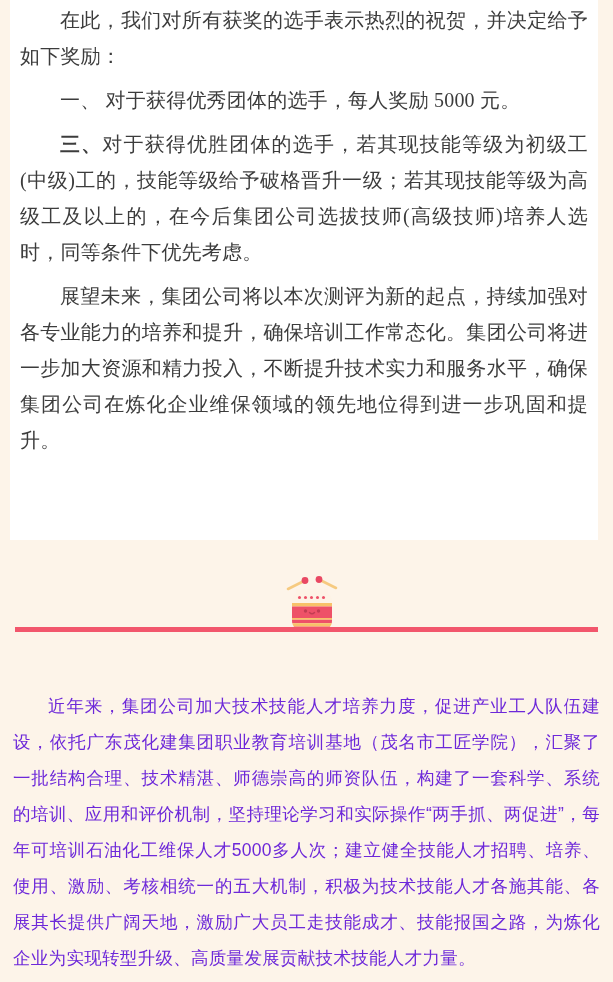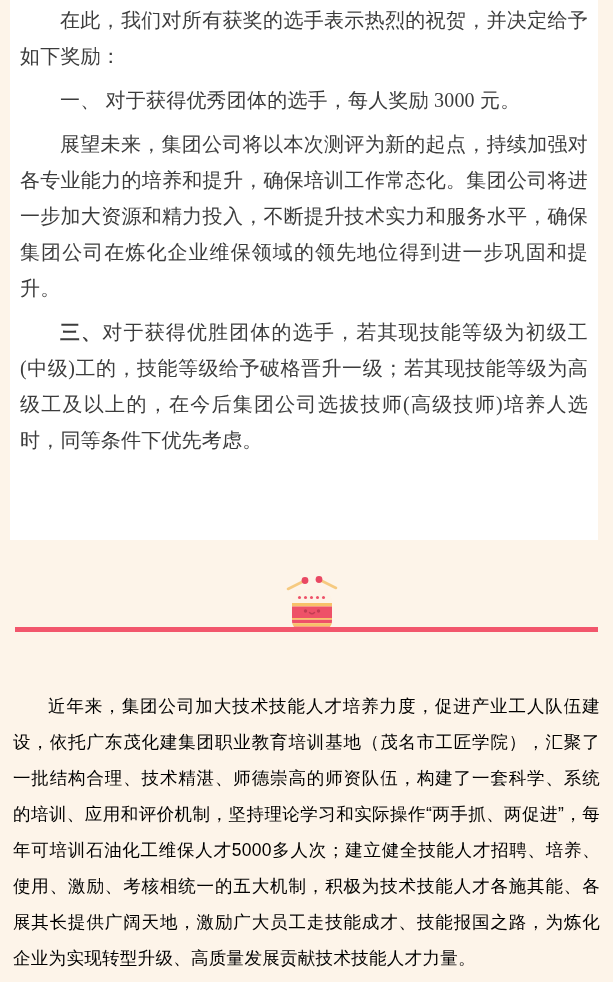--- a/index.html
+++ b/index.html
@@ -59,37 +59,37 @@
     transform: translateX(-50%) translateX(5px);
   }
   
   .bottom-section {
     padding: 28px 13px 0;
   }
   .bottom-section p {
     margin: 0;
     font-size: 17.5px;
     line-height: 36px;
-    color: #000000;
+    color: #6d28d9;
     text-align: justify;
     text-indent: 2em;
     letter-spacing: 0.3px;
   }
 </style>
 </head>
 <body>
 
 <div class="page">
 
   <section class="card">
     <div id="award-paragraphs">
         <p>在此，我们对所有获奖的选手表示热烈的祝贺，并决定给予如下奖励：</p>
-        <p>一、 对于获得优秀团体的选手，每人奖励 3000 元。</p>
+        <p>一、 对于获得优秀团体的选手，每人奖励 5000 元。</p>
+        <p><b>三、</b>对于获得优胜团体的选手，若其现技能等级为初级工(中级)工的，技能等级给予破格晋升一级；若其现技能等级为高级工及以上的，在今后集团公司选拔技师(高级技师)培养人选时，同等条件下优先考虑。</p>
         <p>展望未来，集团公司将以本次测评为新的起点，持续加强对各专业能力的培养和提升，确保培训工作常态化。集团公司将进一步加大资源和精力投入，不断提升技术实力和服务水平，确保集团公司在炼化企业维保领域的领先地位得到进一步巩固和提升。</p>
-        <p><b>三、</b>对于获得优胜团体的选手，若其现技能等级为初级工(中级)工的，技能等级给予破格晋升一级；若其现技能等级为高级工及以上的，在今后集团公司选拔技师(高级技师)培养人选时，同等条件下优先考虑。</p>
       </div>
   </section>
 
   <div class="divider">
     <svg class="drum" width="52" height="58" viewBox="0 0 52 58" aria-hidden="true">
 
       <line x1="2" y1="14" x2="18" y2="6" stroke="#f6ca80" stroke-width="2.6" stroke-linecap="round"></line>
       <line x1="50" y1="13" x2="34" y2="5" stroke="#f6ca80" stroke-width="2.6" stroke-linecap="round"></line>
       <circle cx="19" cy="5.5" r="3.4" fill="#e94863"></circle>
       <circle cx="33" cy="4.5" r="3.4" fill="#e94863"></circle>

